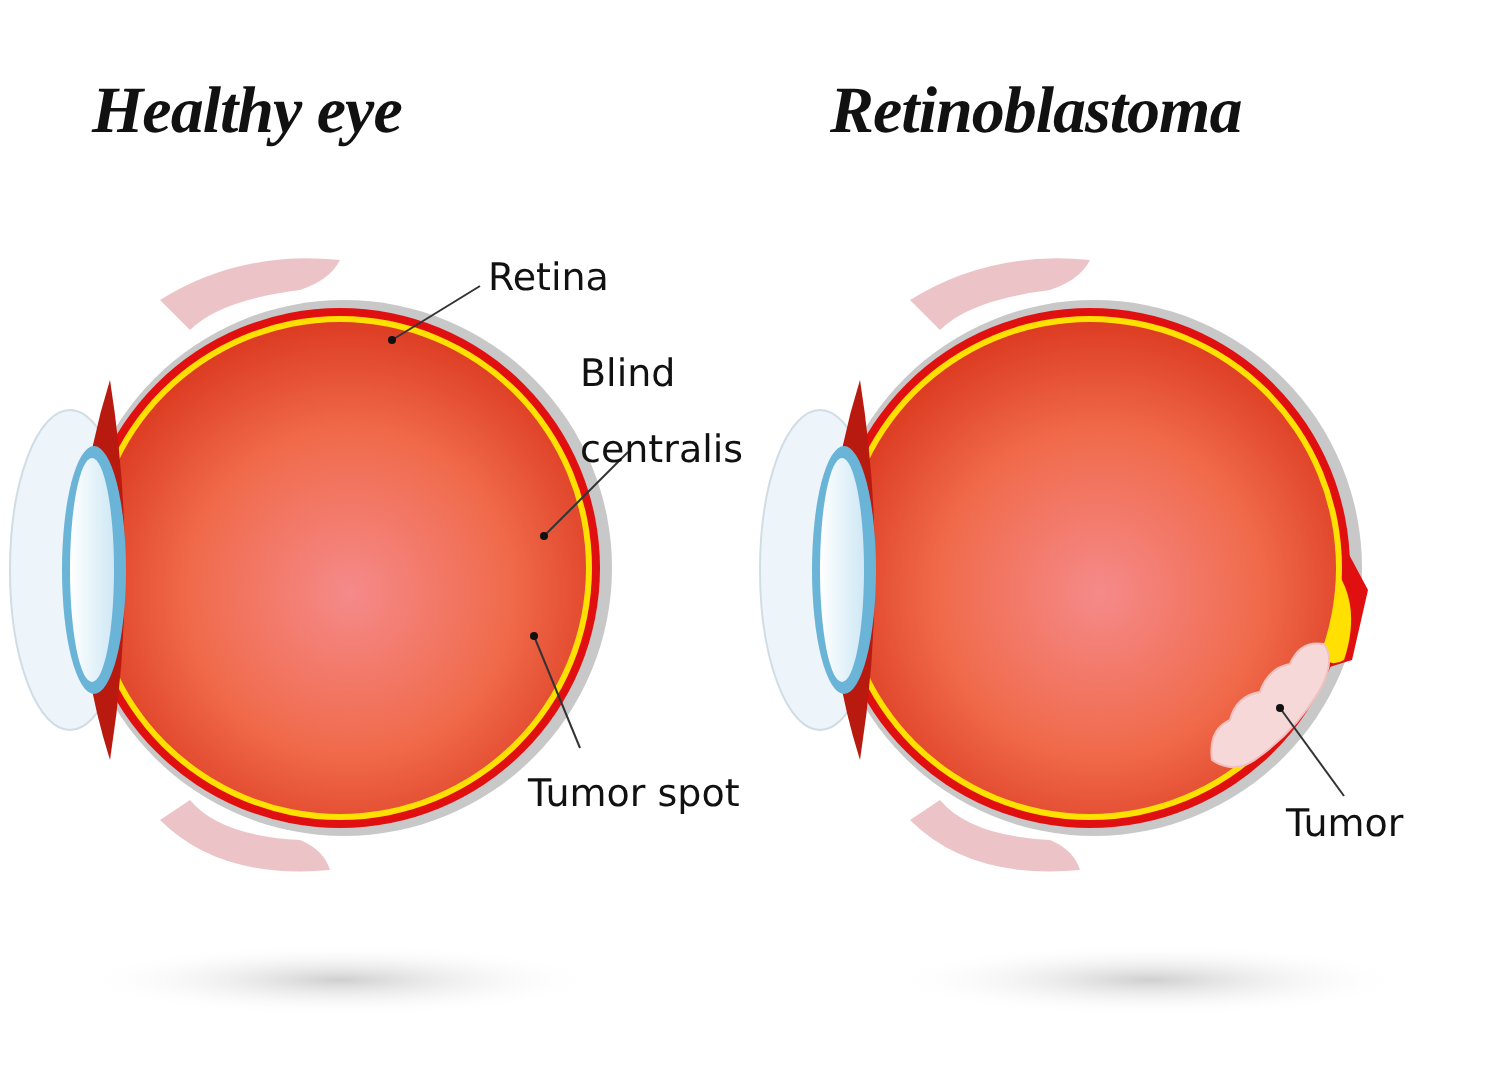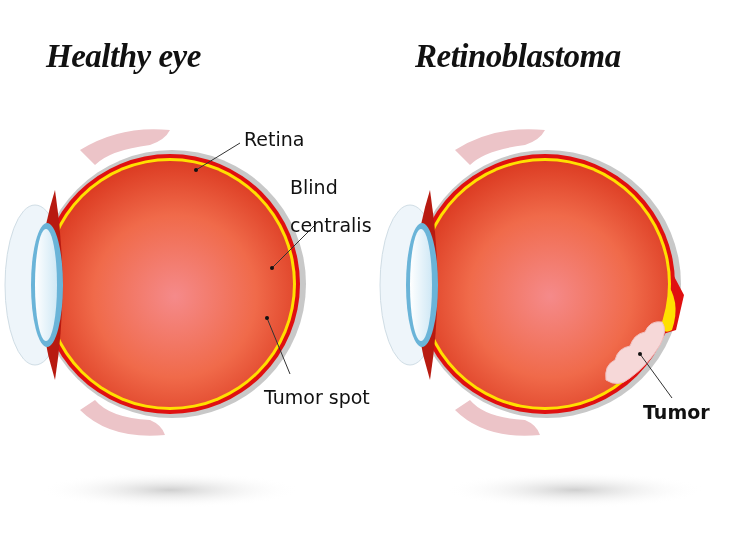--- a/index.html
+++ b/index.html
@@ -71,13 +71,13 @@
     <path d="M606 380 Q604 365 615 360 Q618 348 630 346 Q634 334 645 332 Q650 320 662 322 Q668 330 660 345 Q648 365 630 378 Q618 388 606 380 Z" fill="#f6d8d8" stroke="#f0c0c0" stroke-width="1"></path>
     <line x1="640" y1="354" x2="672" y2="398" stroke="#333" stroke-width="1"></line>
     <circle cx="640" cy="354" r="2" fill="#111"></circle>
   </g>
 </svg>
 
 <div class="label" style="left:244px;top:128px;">Retina</div>
 <div class="label" style="left:290px;top:176px;">Blind</div>
 <div class="label" style="left:290px;top:214px;">centralis</div>
 <div class="label" style="left:264px;top:386px;">Tumor spot</div>
-<div class="label" style="left:643px;top:401px;font-weight:bold;">Tumor</div>
+<div class="label" style="left:643px;top:401px;">Tumor</div>
 
 </body></html>

